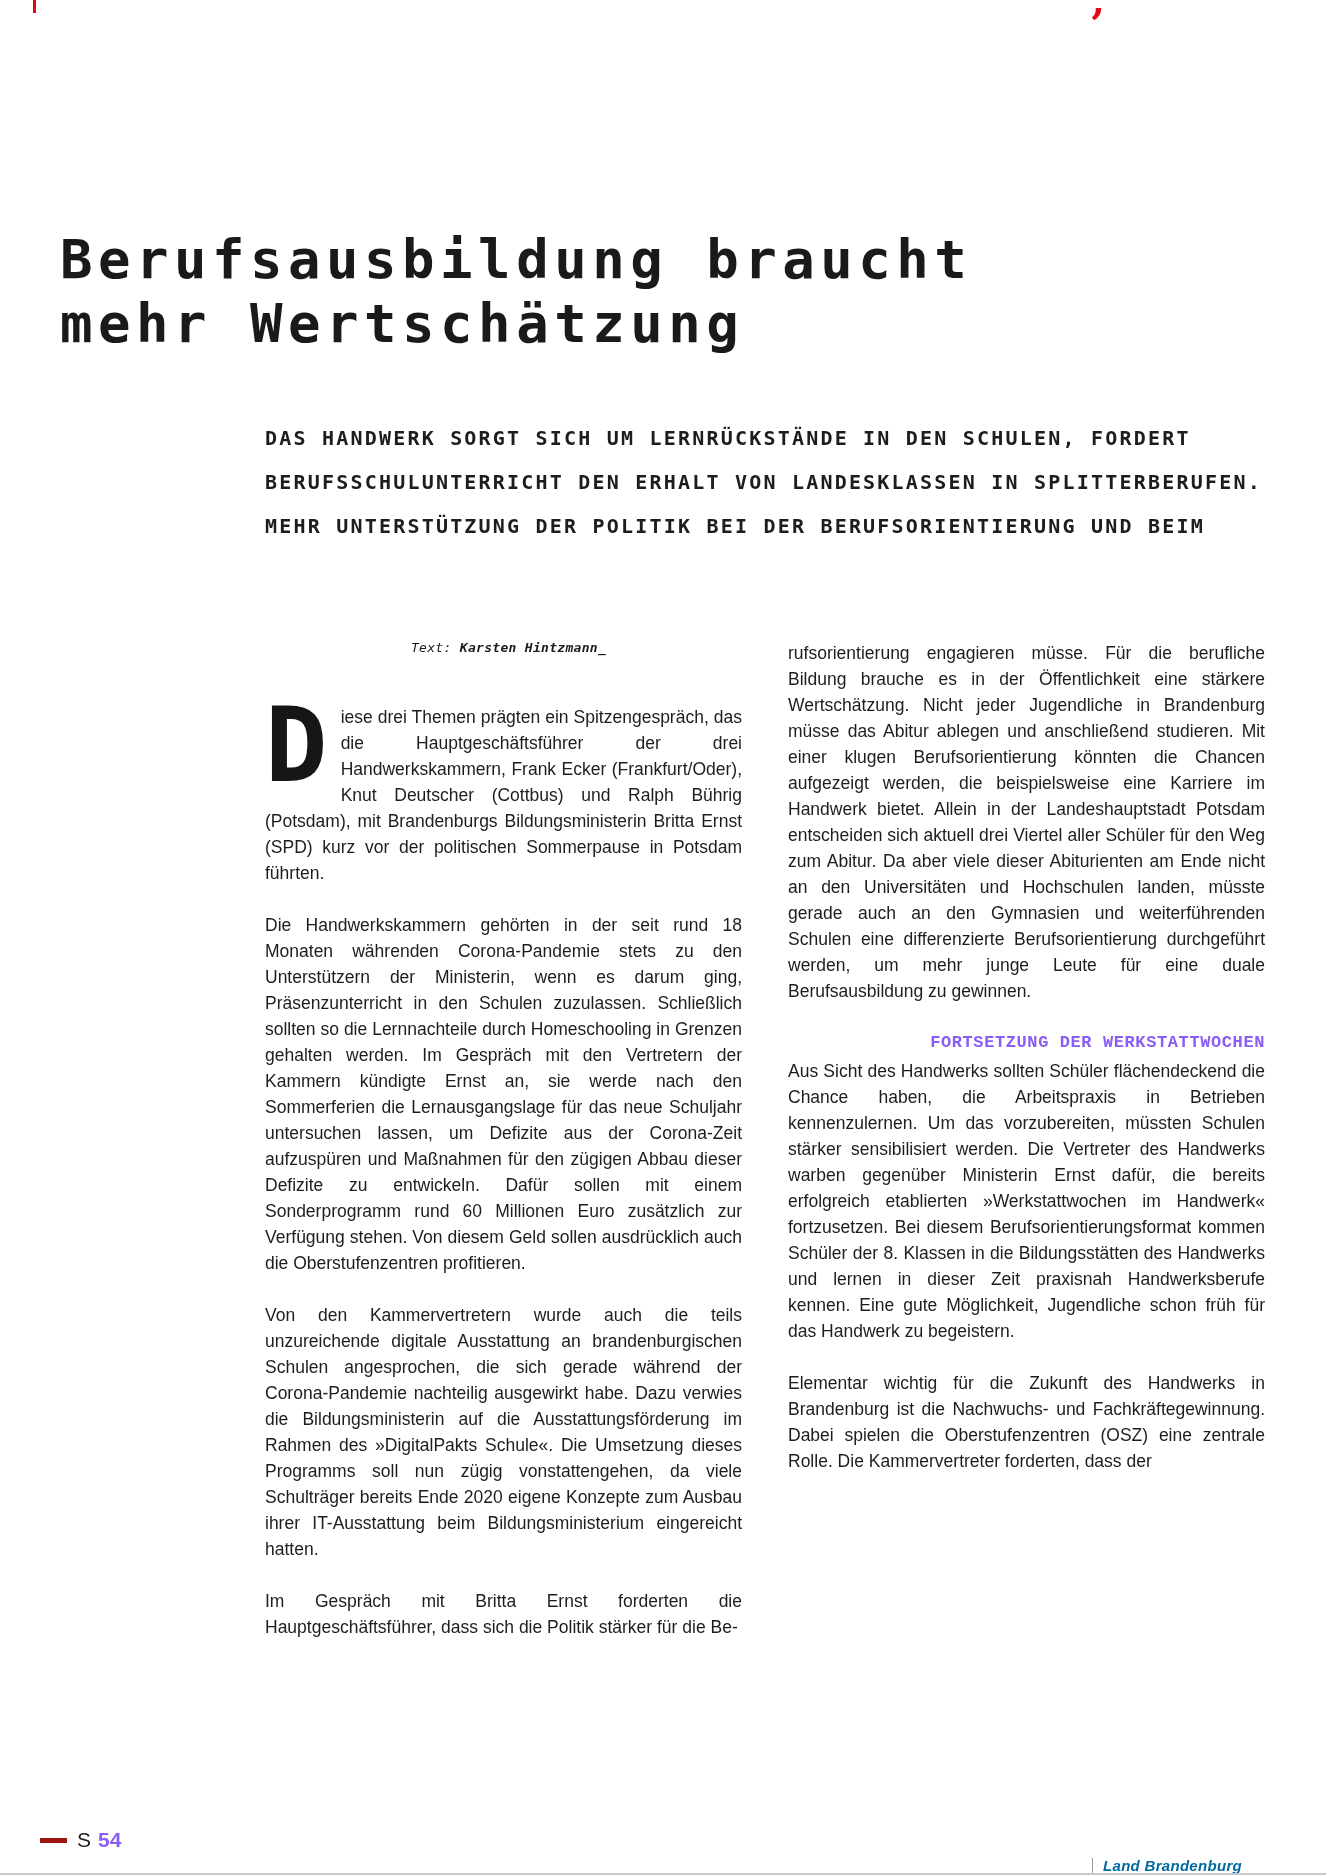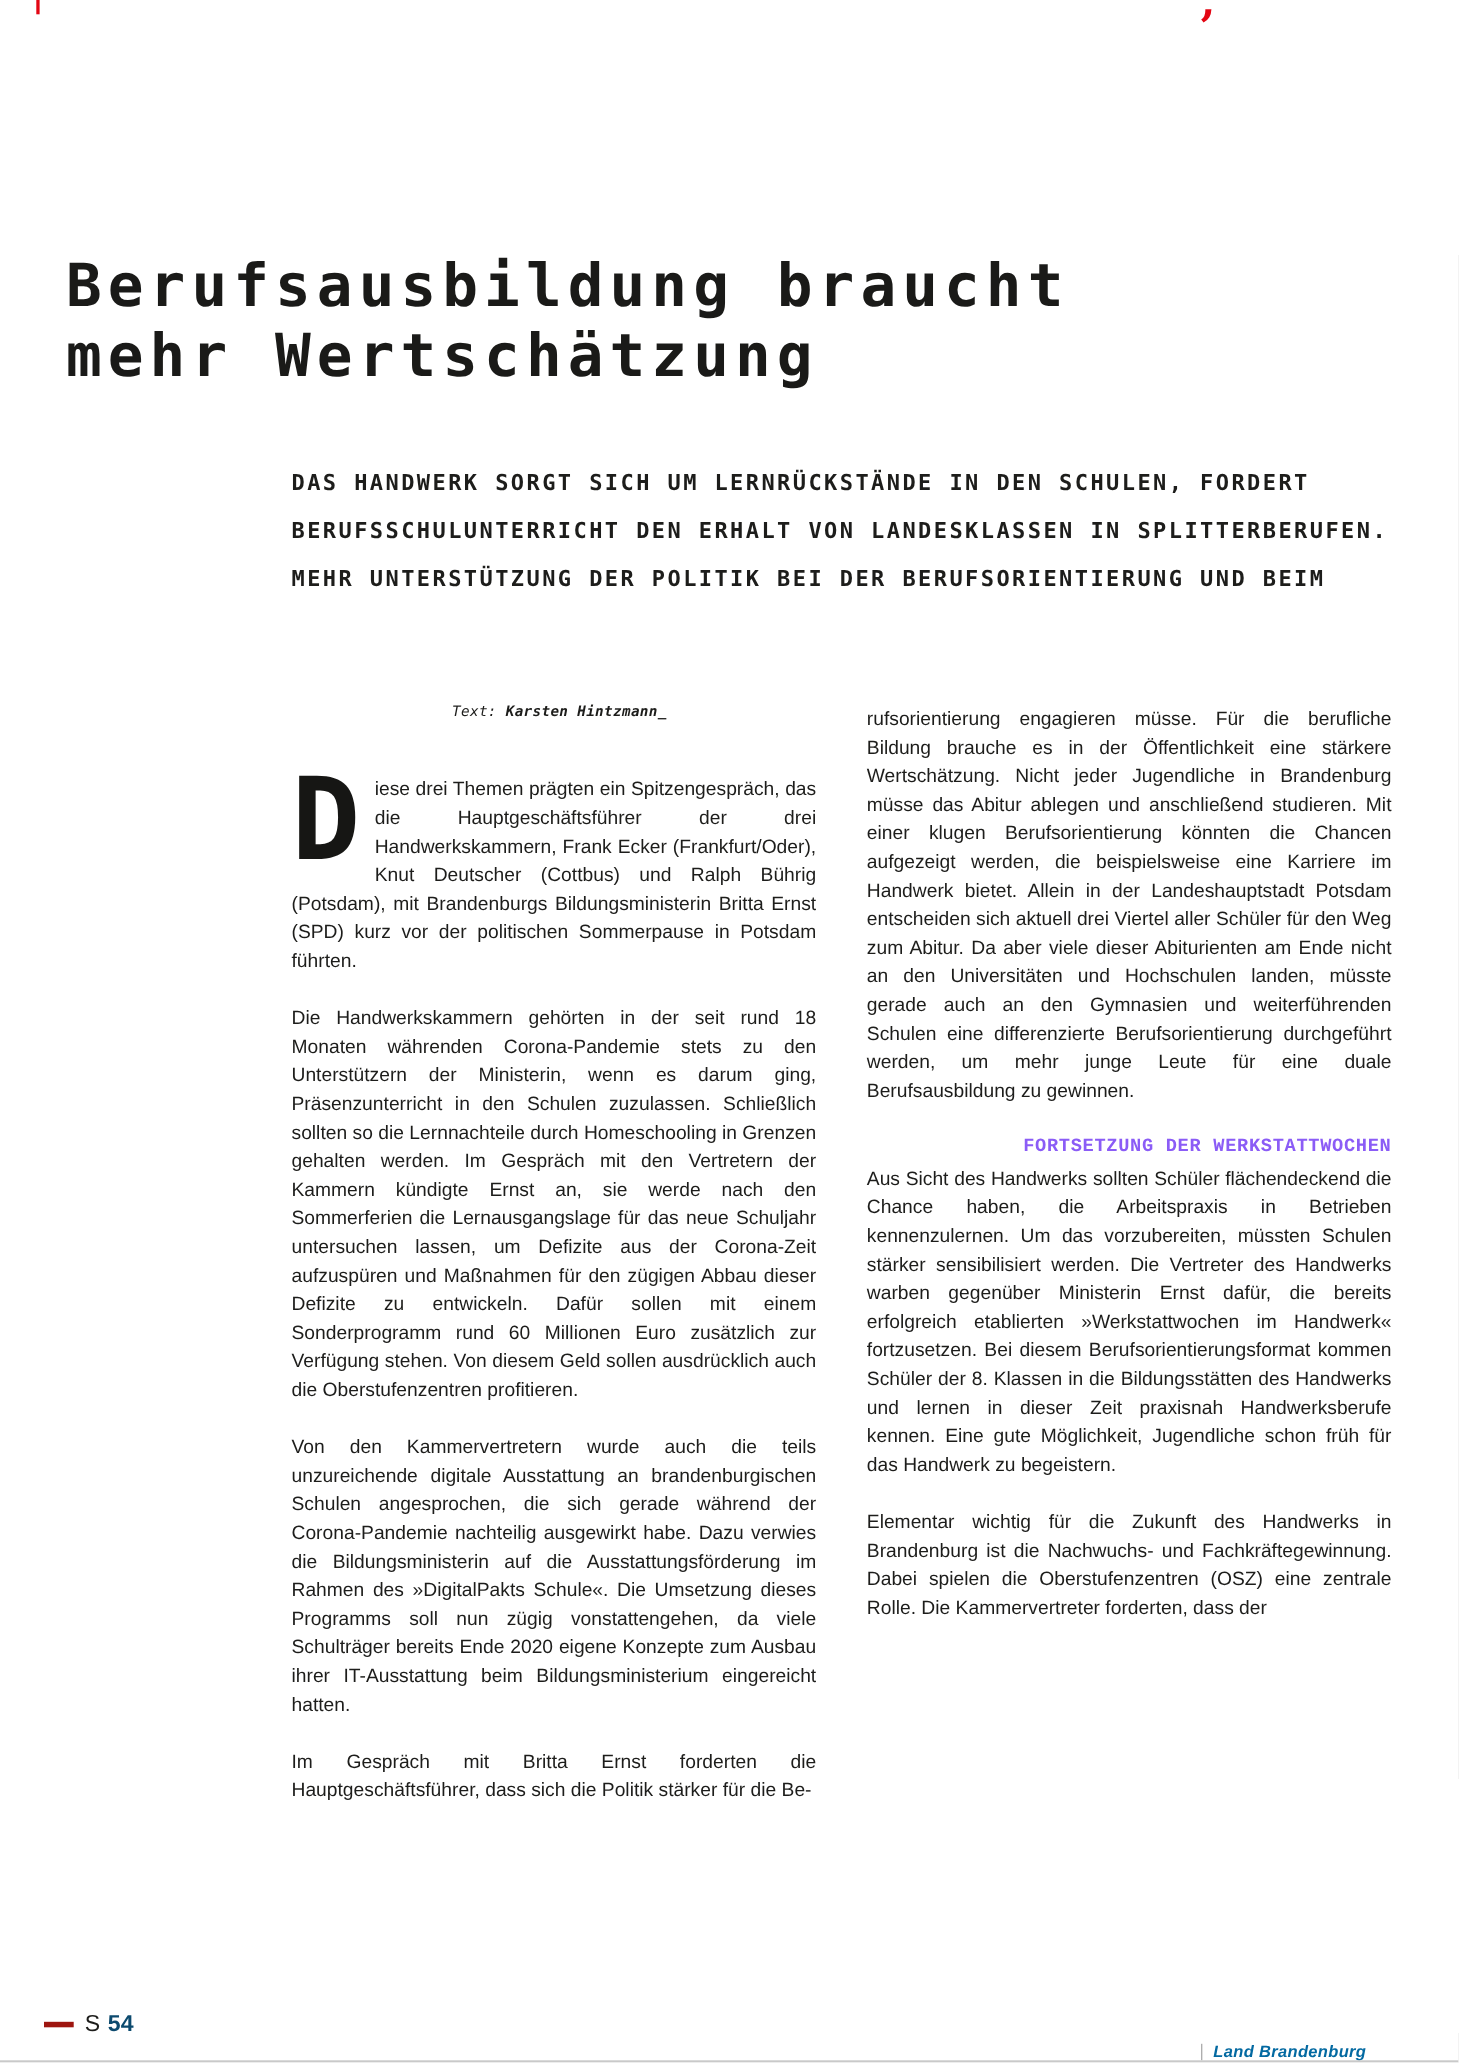--- a/index.html
+++ b/index.html
@@ -88,21 +88,21 @@
   }
   .subhead + .para{margin-top:2px;}
 
   
   .footer-left{
     position:absolute;left:40px;top:1828px;
     display:flex;align-items:center;
   }
   .footer-dash{width:27px;height:5px;background:#9e150f;margin-right:10px;}
   .footer-page-prefix{font-size:21px;letter-spacing:2px;color:#1d1d1b;}
-  .footer-page-number{font-size:21px;font-weight:700;margin-left:5px;color:#0c4a6e;}
+  .footer-page-number{font-size:21px;font-weight:700;margin-left:5px;color:#8b5cf6;}
 
   .footer-right{
     position:absolute;right:84px;top:1833px;
     display:flex;align-items:center;gap:10px;
     font-size:15px;font-weight:700;
   }
   .footer-issue{color:#6d28d9;letter-spacing:0.5px;margin-top:48px;}
   .footer-sep{width:1px;height:15px;background:#9b9b9b;}
   .footer-section{color:#0369a1;letter-spacing:0.3px;font-style:italic;}
 

